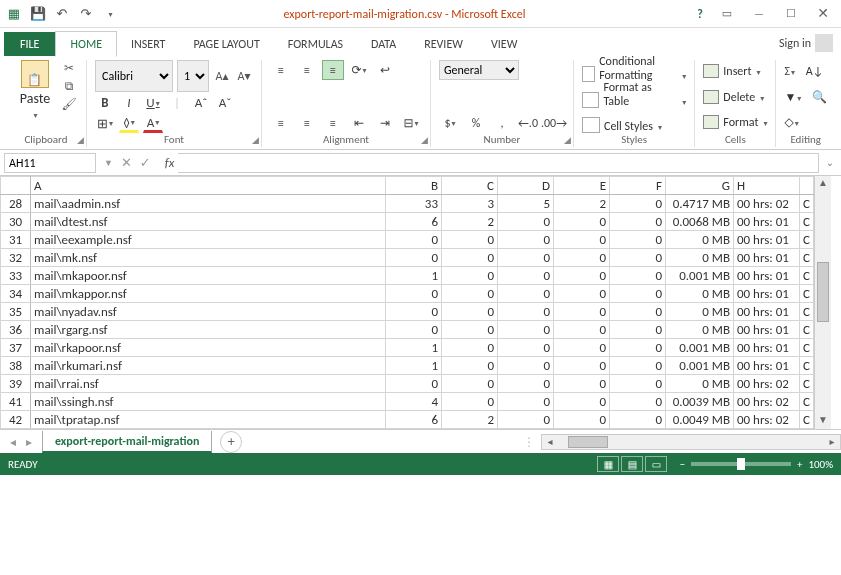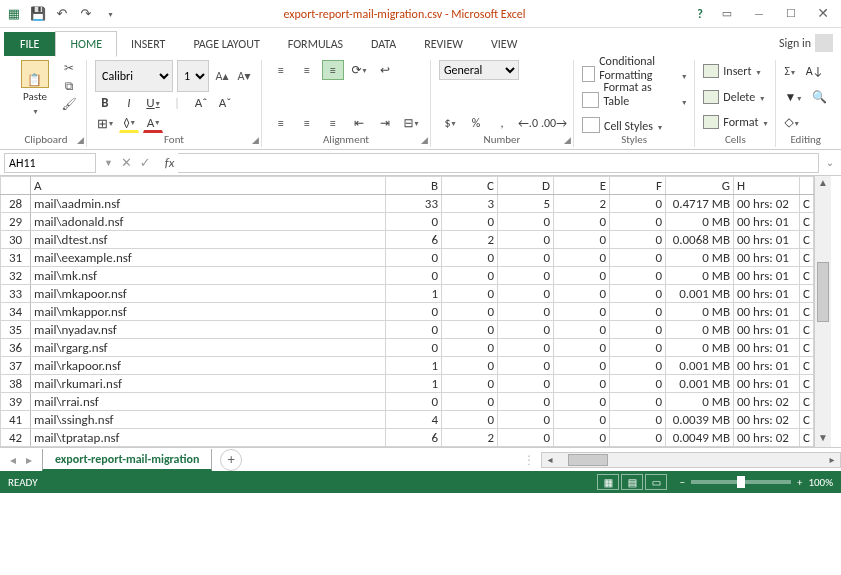--- a/index.html
+++ b/index.html
@@ -28,21 +28,21 @@
 .group { border-right: 1px solid #e0e0e0; padding: 0 8px 14px 8px; display:flex; flex-direction:column; justify-content:space-between; position:relative; }
 .group:last-child { border-right:none; }
 .group .glabel { position:absolute; bottom:1px; left:0; right:0; text-align:center; font-size:11px; color:#666;margin-top:6px; }
 .group .dlaunch { position:absolute; bottom:2px; right:2px; font-size:9px; color:#888; }
 .group .rows { display:flex; flex-direction:column; gap:2px; }
 .inline-row { display:flex; align-items:center; gap:4px; }
 
 
 .clipboard .big { display:flex; flex-direction:column; align-items:center; width:42px; }
 .clipboard .big .icon { width:28px; height:28px; background:#fbe8b8; border:1px solid #c0a040; display:flex; align-items:end; justify-content:center; }
-.clipboard .big .lbl { font-size:11px; color:#333; margin-top:2px; }
+.clipboard .big .lbl { font-size:14px; color:#333; margin-top:2px; }
 .mini { width:18px; height:16px; display:flex; align-items:center; justify-content:center; font-size:12px; color:#555; }
 
 
 .font select { border:1px solid #ccc; height:32px; font-size:12px; padding:0 2px; }
 .font .fname { width: 78px; }
 .font .fsize { width: 32px; }
 .font .btnrow span { display:inline-flex; width:20px; height:20px; align-items:center; justify-content:center; border:1px solid transparent; font-size:13px; color:#444; }
 .font .underline { text-decoration: underline; }
 .caret:after { content:"▾"; font-size:8px; color:#666; margin-left:1px; }
 
@@ -313,32 +313,20 @@
             <td class="colN">33</td>
             <td class="colN">3</td>
             <td class="colN">5</td>
             <td class="colN">2</td>
             <td class="colN">0</td>
             <td class="colG">0.4717 MB</td>
             <td class="colH">00 hrs: 02</td>
             <td class="colI">C</td>
           </tr>
           <tr>
-            <td class="rowhdr">29</td>
-            <td class="colA">mail\adonald.nsf</td>
-            <td class="colN">0</td>
-            <td class="colN">0</td>
-            <td class="colN">0</td>
-            <td class="colN">0</td>
-            <td class="colN">0</td>
-            <td class="colG">0 MB</td>
-            <td class="colH">00 hrs: 01</td>
-            <td class="colI">C</td>
-          </tr>
-          <tr>
             <td class="rowhdr">30</td>
             <td class="colA">mail\dtest.nsf</td>
             <td class="colN">6</td>
             <td class="colN">2</td>
             <td class="colN">0</td>
             <td class="colN">0</td>
             <td class="colN">0</td>
             <td class="colG">0.0068 MB</td>
             <td class="colH">00 hrs: 01</td>
             <td class="colI">C</td>

